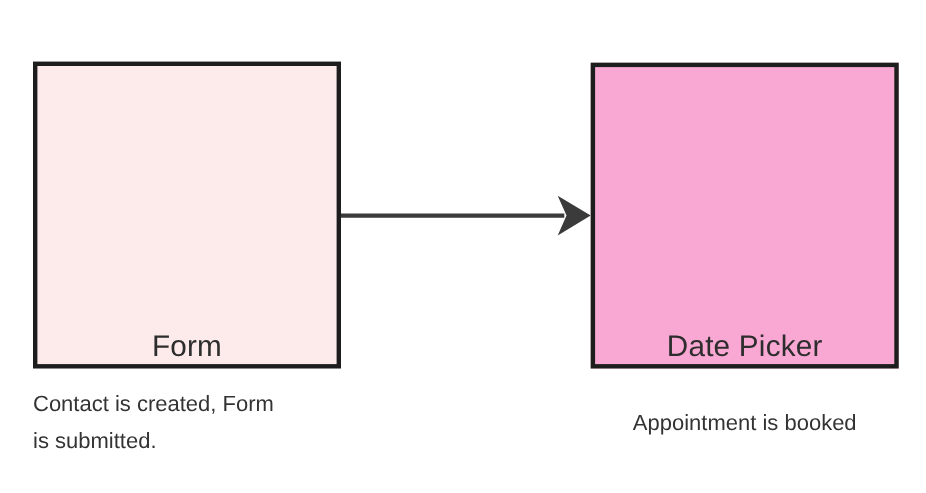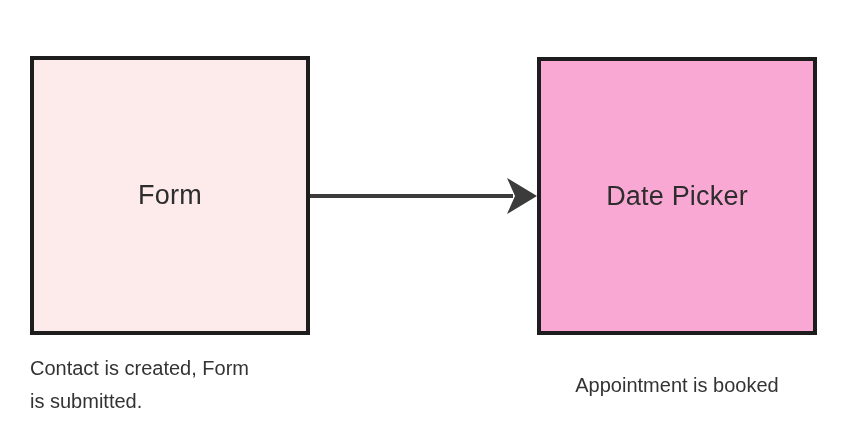--- a/index.html
+++ b/index.html
@@ -11,21 +11,21 @@
   }
   .canvas {
     position: relative;
     width: 842px; height: 448px;
     background: #ffffff;
   }
   .node {
     position: absolute;
     border: 4px solid #1d1d1d;
     display: flex;
-    align-items: center;
+    align-items: flex-end;
     justify-content: center;
     font-size: 27px;
     color: #2d2d2d;
     letter-spacing: 0.2px;
   }
   .node-form {
     left: 30px; top: 56px;
     width: 280px; height: 279px;
     background: #fdeaea;
   }

